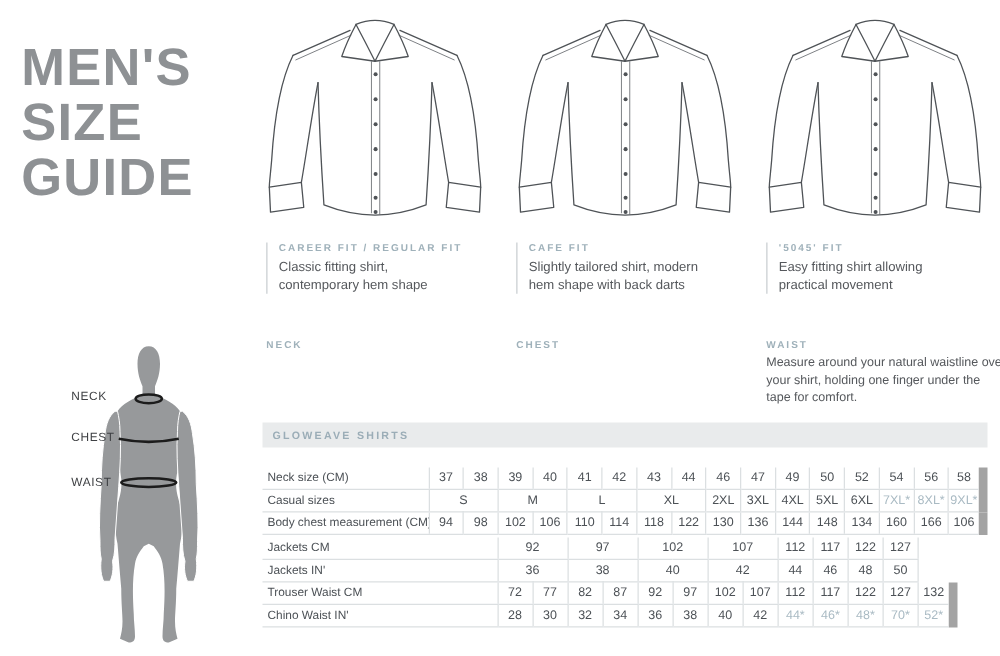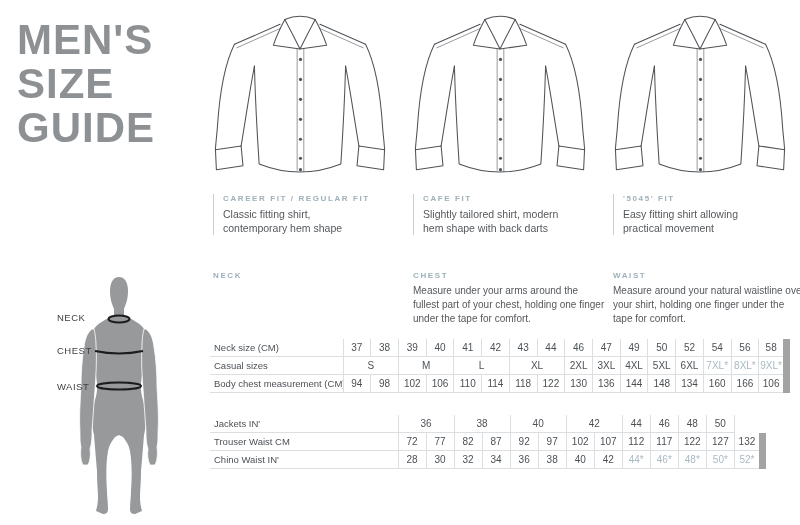--- a/index.html
+++ b/index.html
@@ -1,20 +1,20 @@
 <!DOCTYPE html>
 <html><head>
 <meta charset="utf-8">
 <style>
   html,body{margin:0;padding:0;background:#fff;}
   #canvas{position:relative;width:800px;height:525px;background:#fff;overflow:hidden;
           font-family:"Liberation Sans",sans-serif;}
 
   
-  .page-title{position:absolute;left:17px;top:18px;font-size:42px;font-weight:bold;
+  .page-title{position:absolute;left:17px;top:32px;font-size:42px;font-weight:bold;
               color:#8e9194;letter-spacing:1px;line-height:44px;white-space:pre-line;}
 
   
   .shirt-svg{position:absolute;top:5px;width:190px;height:183px;}
 
   
   .fit{position:absolute;top:194px;width:172px;border-left:1px solid #c9ced1;padding-left:9px;}
   .fit-title{font-size:8px;font-weight:bold;letter-spacing:1.6px;color:#9fb1ba;margin-bottom:4px;}
   .fit-desc{font-size:10.5px;color:#55585c;line-height:1.35;white-space:pre-line;}
 
@@ -24,21 +24,21 @@
   .m-desc{font-size:10px;color:#55585c;line-height:1.42;}
 
   
   .figure-svg{position:absolute;left:72px;top:275px;width:100px;height:250px;}
   .fig-label{position:absolute;left:57px;font-size:9.5px;color:#3f4144;letter-spacing:.5px;}
 
   
   .tbl-wrap{position:absolute;left:210px;}
   .tbl-header{width:572px;height:20px;background:#e9ebec;color:#9badb7;font-size:8.5px;
               font-weight:bold;letter-spacing:1.8px;line-height:21px;padding-left:8px;}
-  table{border-collapse:collapse;table-layout:fixed;margin-top:1px;}
+  table{border-collapse:collapse;table-layout:fixed;margin-top:16px;}
   #shirts-table{width:580px;}
   #outerwear-table{width:556px;}
   td{border-bottom:1px solid #dbdfe1;border-left:1px solid #dbdfe1;height:17px;
      text-align:center;font-size:10px;color:#4c5156;padding:0;overflow:hidden;white-space:nowrap;}
   td.rowlabel{text-align:left;border-left:none;padding-left:4px;font-size:9.5px;}
   tr td:last-child{border-right:7px solid #a3a3a3;}
   td.muted{color:#a9bac3;}
   td.empty{border-bottom:none;border-right:none !important;}
 
   .shirt-line{stroke:#4f5357;fill:none;stroke-width:1.1;stroke-linejoin:round;stroke-linecap:round;}
@@ -114,21 +114,20 @@
     <div class="fit-title">'5045' FIT</div>
     <div class="fit-desc">Easy fitting shirt allowing
 practical movement</div>
   </div>
 
   <div class="measure" style="left:213px">
     <div class="m-title">NECK</div>
   </div>
   <div class="measure" style="left:413px">
     <div class="m-title">CHEST</div>
-    <div class="m-desc">Measure under your arms around the fullest part of your chest, holding one finger under the tape for comfort.</div>
   </div>
   <div class="measure" style="left:613px">
     <div class="m-title">WAIST</div>
     <div class="m-desc">Measure around your natural waistline over your shirt, holding one finger under the tape for comfort.</div>
   </div>
 
   <svg class="figure-svg" viewBox="0 0 100 250">
     <path fill="#97999b" d="M47,2 C41,2 38,8 38,16 C38,24 40,29 42,34 L42,41
       C34,44 26,48 22,54 Q19,58 20,64 L24,66
       C22,80 23,95 25,108 C26,120 22,126 21,133 C20,142 20,152 22,160
@@ -149,20 +148,21 @@
       C70,100 69,84 70,70 C70,64 71,58 72,54 Z"></path>
     <ellipse cx="47" cy="44" rx="10.5" ry="3.5" fill="none" stroke="#1c1c1c" stroke-width="2"></ellipse>
     <path d="M23,76 Q47,81 71,76" fill="none" stroke="#1c1c1c" stroke-width="2"></path>
     <ellipse cx="47" cy="111" rx="22" ry="3.5" fill="none" stroke="#1c1c1c" stroke-width="2"></ellipse>
   </svg>
   <div class="fig-label" style="top:312px">NECK</div>
   <div class="fig-label" style="top:345px">CHEST</div>
   <div class="fig-label" style="top:381px">WAIST</div>
 
   <div class="tbl-wrap" style="top:338px">
+    <div class="tbl-header">GLOWEAVE SHIRTS</div>
     <table id="shirts-table">
       <colgroup>
         <col style="width:133px">
         <col>
           <col>
           <col>
           <col>
           <col>
           <col>
           <col>
@@ -247,20 +247,32 @@
           <col>
         <col>
           <col>
           <col>
           <col>
           <col>
           <col>
       </colgroup>
       <tbody>
           <tr>
+            <td class="rowlabel">Jackets CM</td>
+            <td colspan="2">92</td>
+            <td colspan="2">97</td>
+            <td colspan="2">102</td>
+            <td colspan="2">107</td>
+            <td>112</td>
+            <td>117</td>
+            <td>122</td>
+            <td>127</td>
+            <td class="empty"></td>
+          </tr>
+          <tr>
             <td class="rowlabel">Jackets IN'</td>
             <td colspan="2">36</td>
             <td colspan="2">38</td>
             <td colspan="2">40</td>
             <td colspan="2">42</td>
             <td>44</td>
             <td>46</td>
             <td>48</td>
             <td>50</td>
             <td class="empty"></td>
@@ -287,20 +299,20 @@
             <td>30</td>
             <td>32</td>
             <td>34</td>
             <td>36</td>
             <td>38</td>
             <td>40</td>
             <td>42</td>
             <td class="muted">44*</td>
             <td class="muted">46*</td>
             <td class="muted">48*</td>
-            <td class="muted">50*</td>
+            <td class="muted">70*</td>
             <td class="muted">52*</td>
           </tr>
         </tbody>
     </table>
   </div>
 
 </div>
 
 </body></html>

